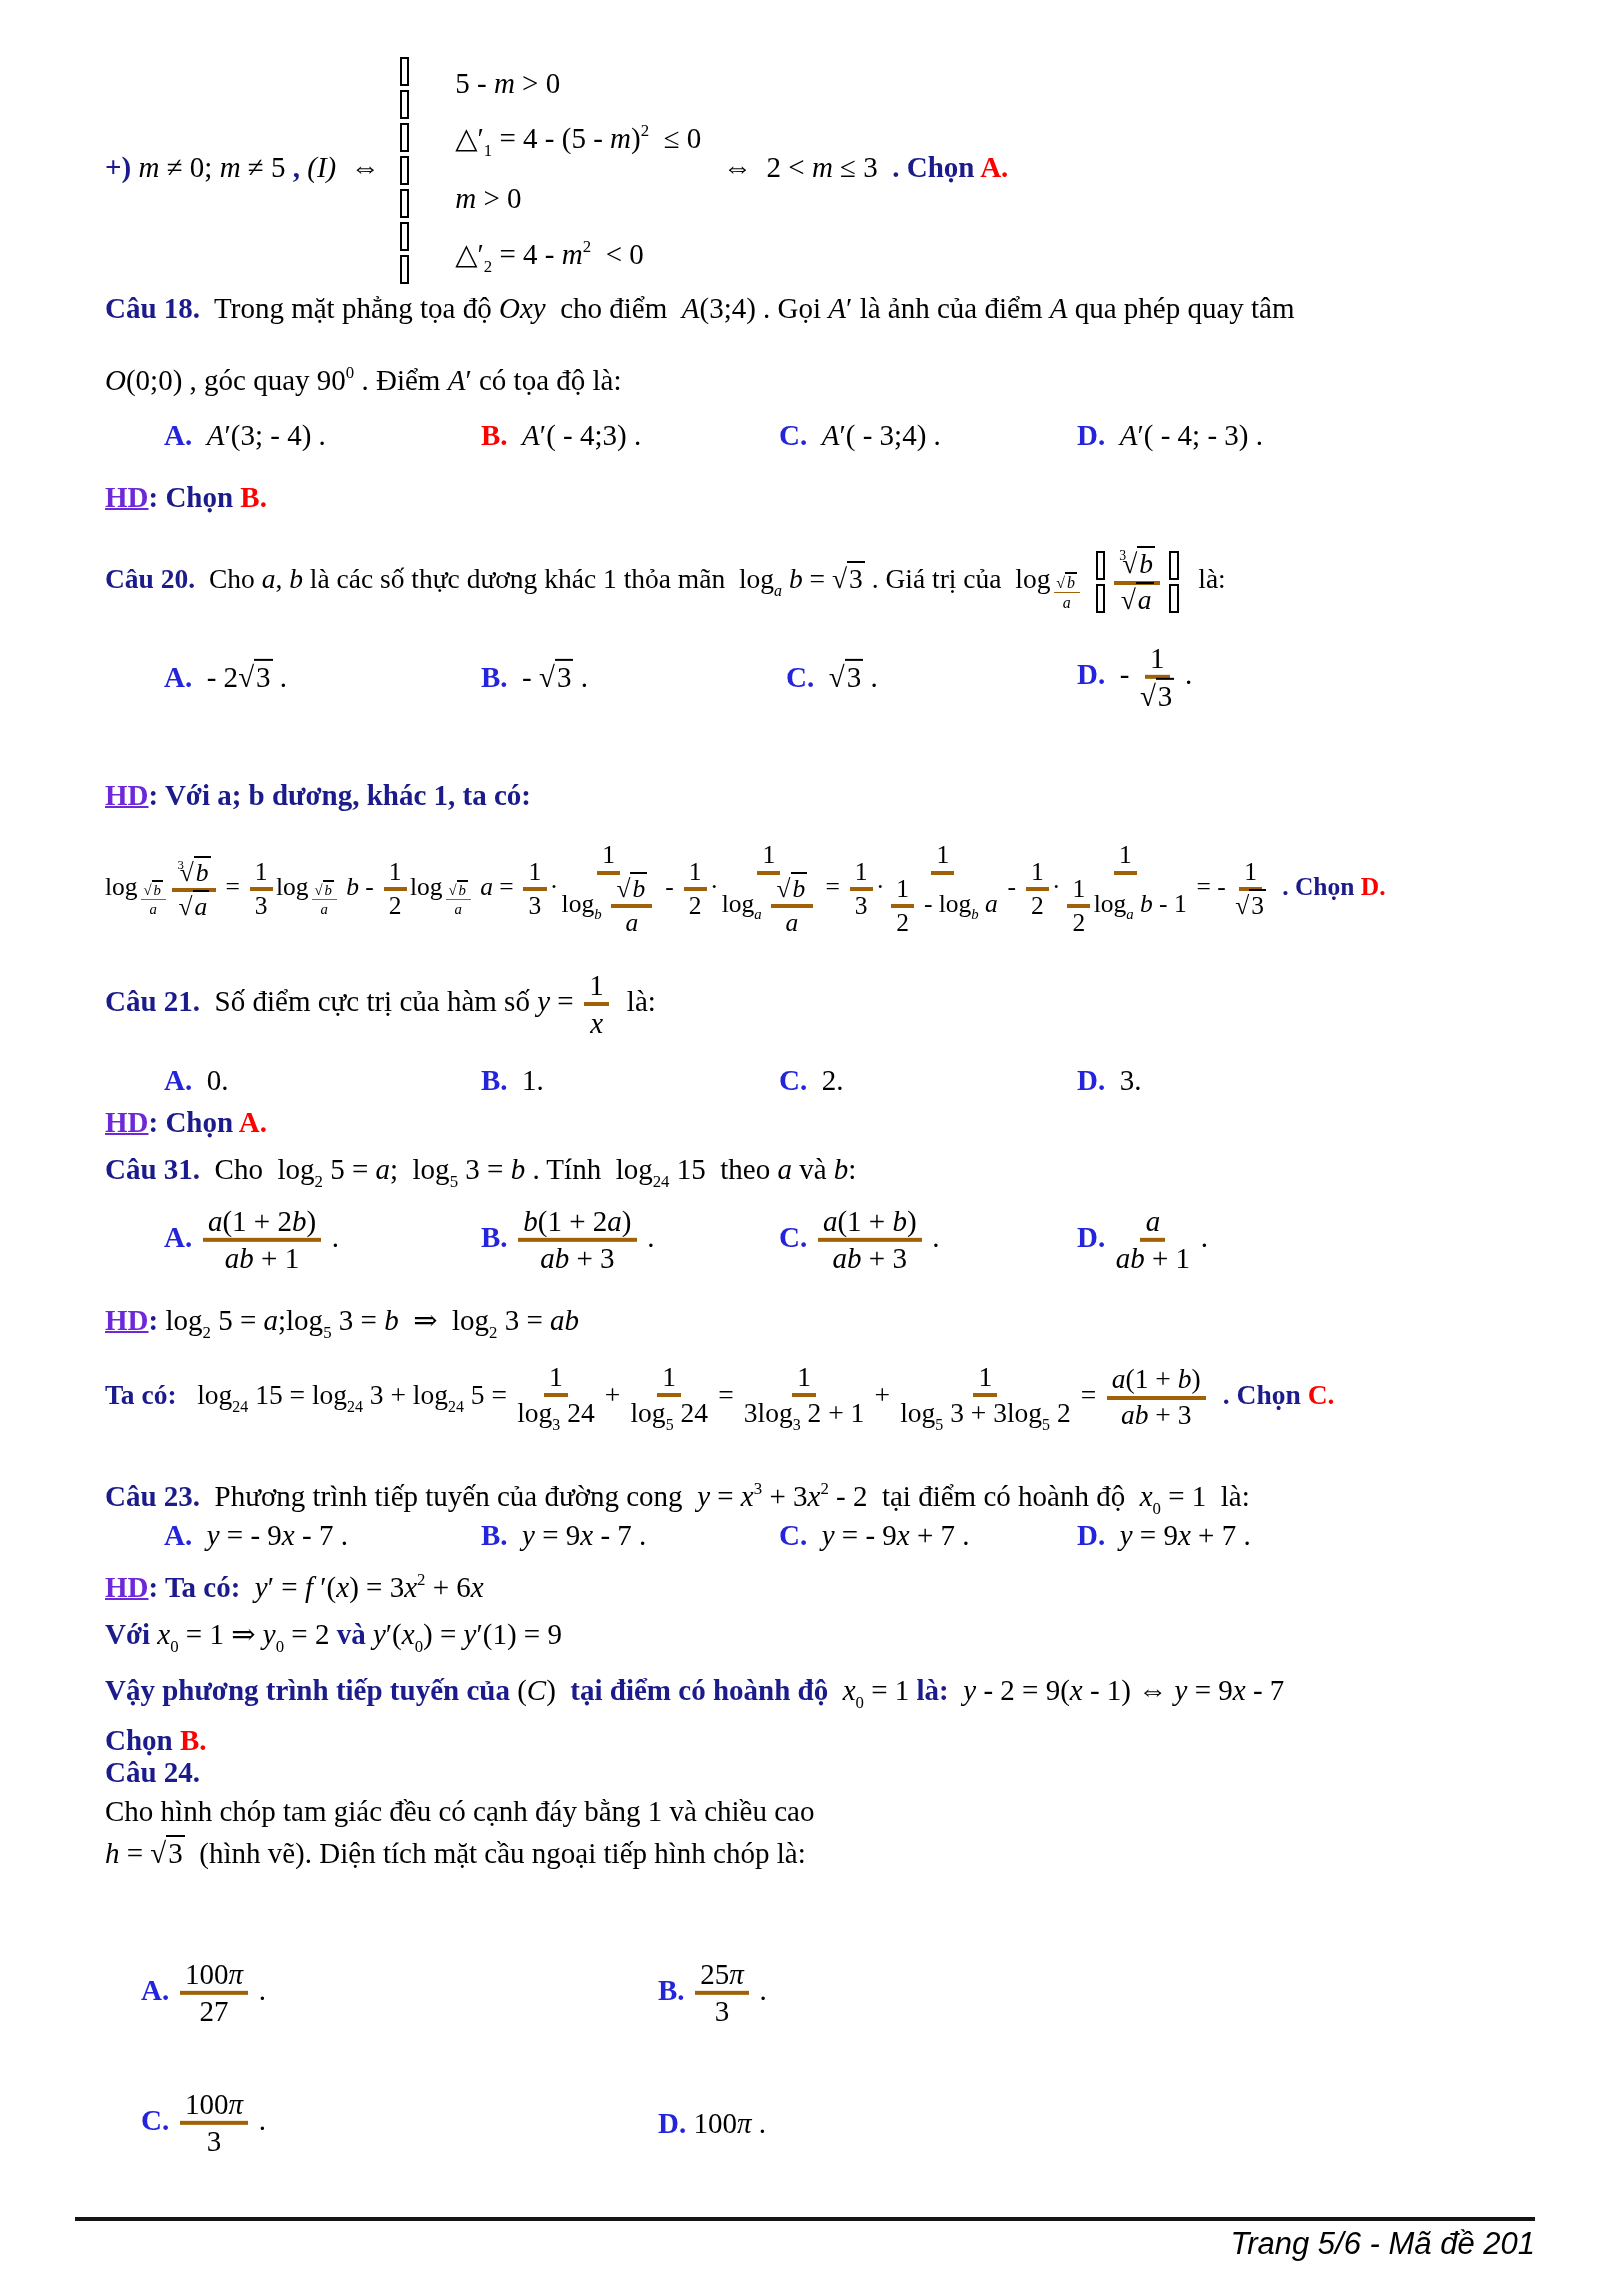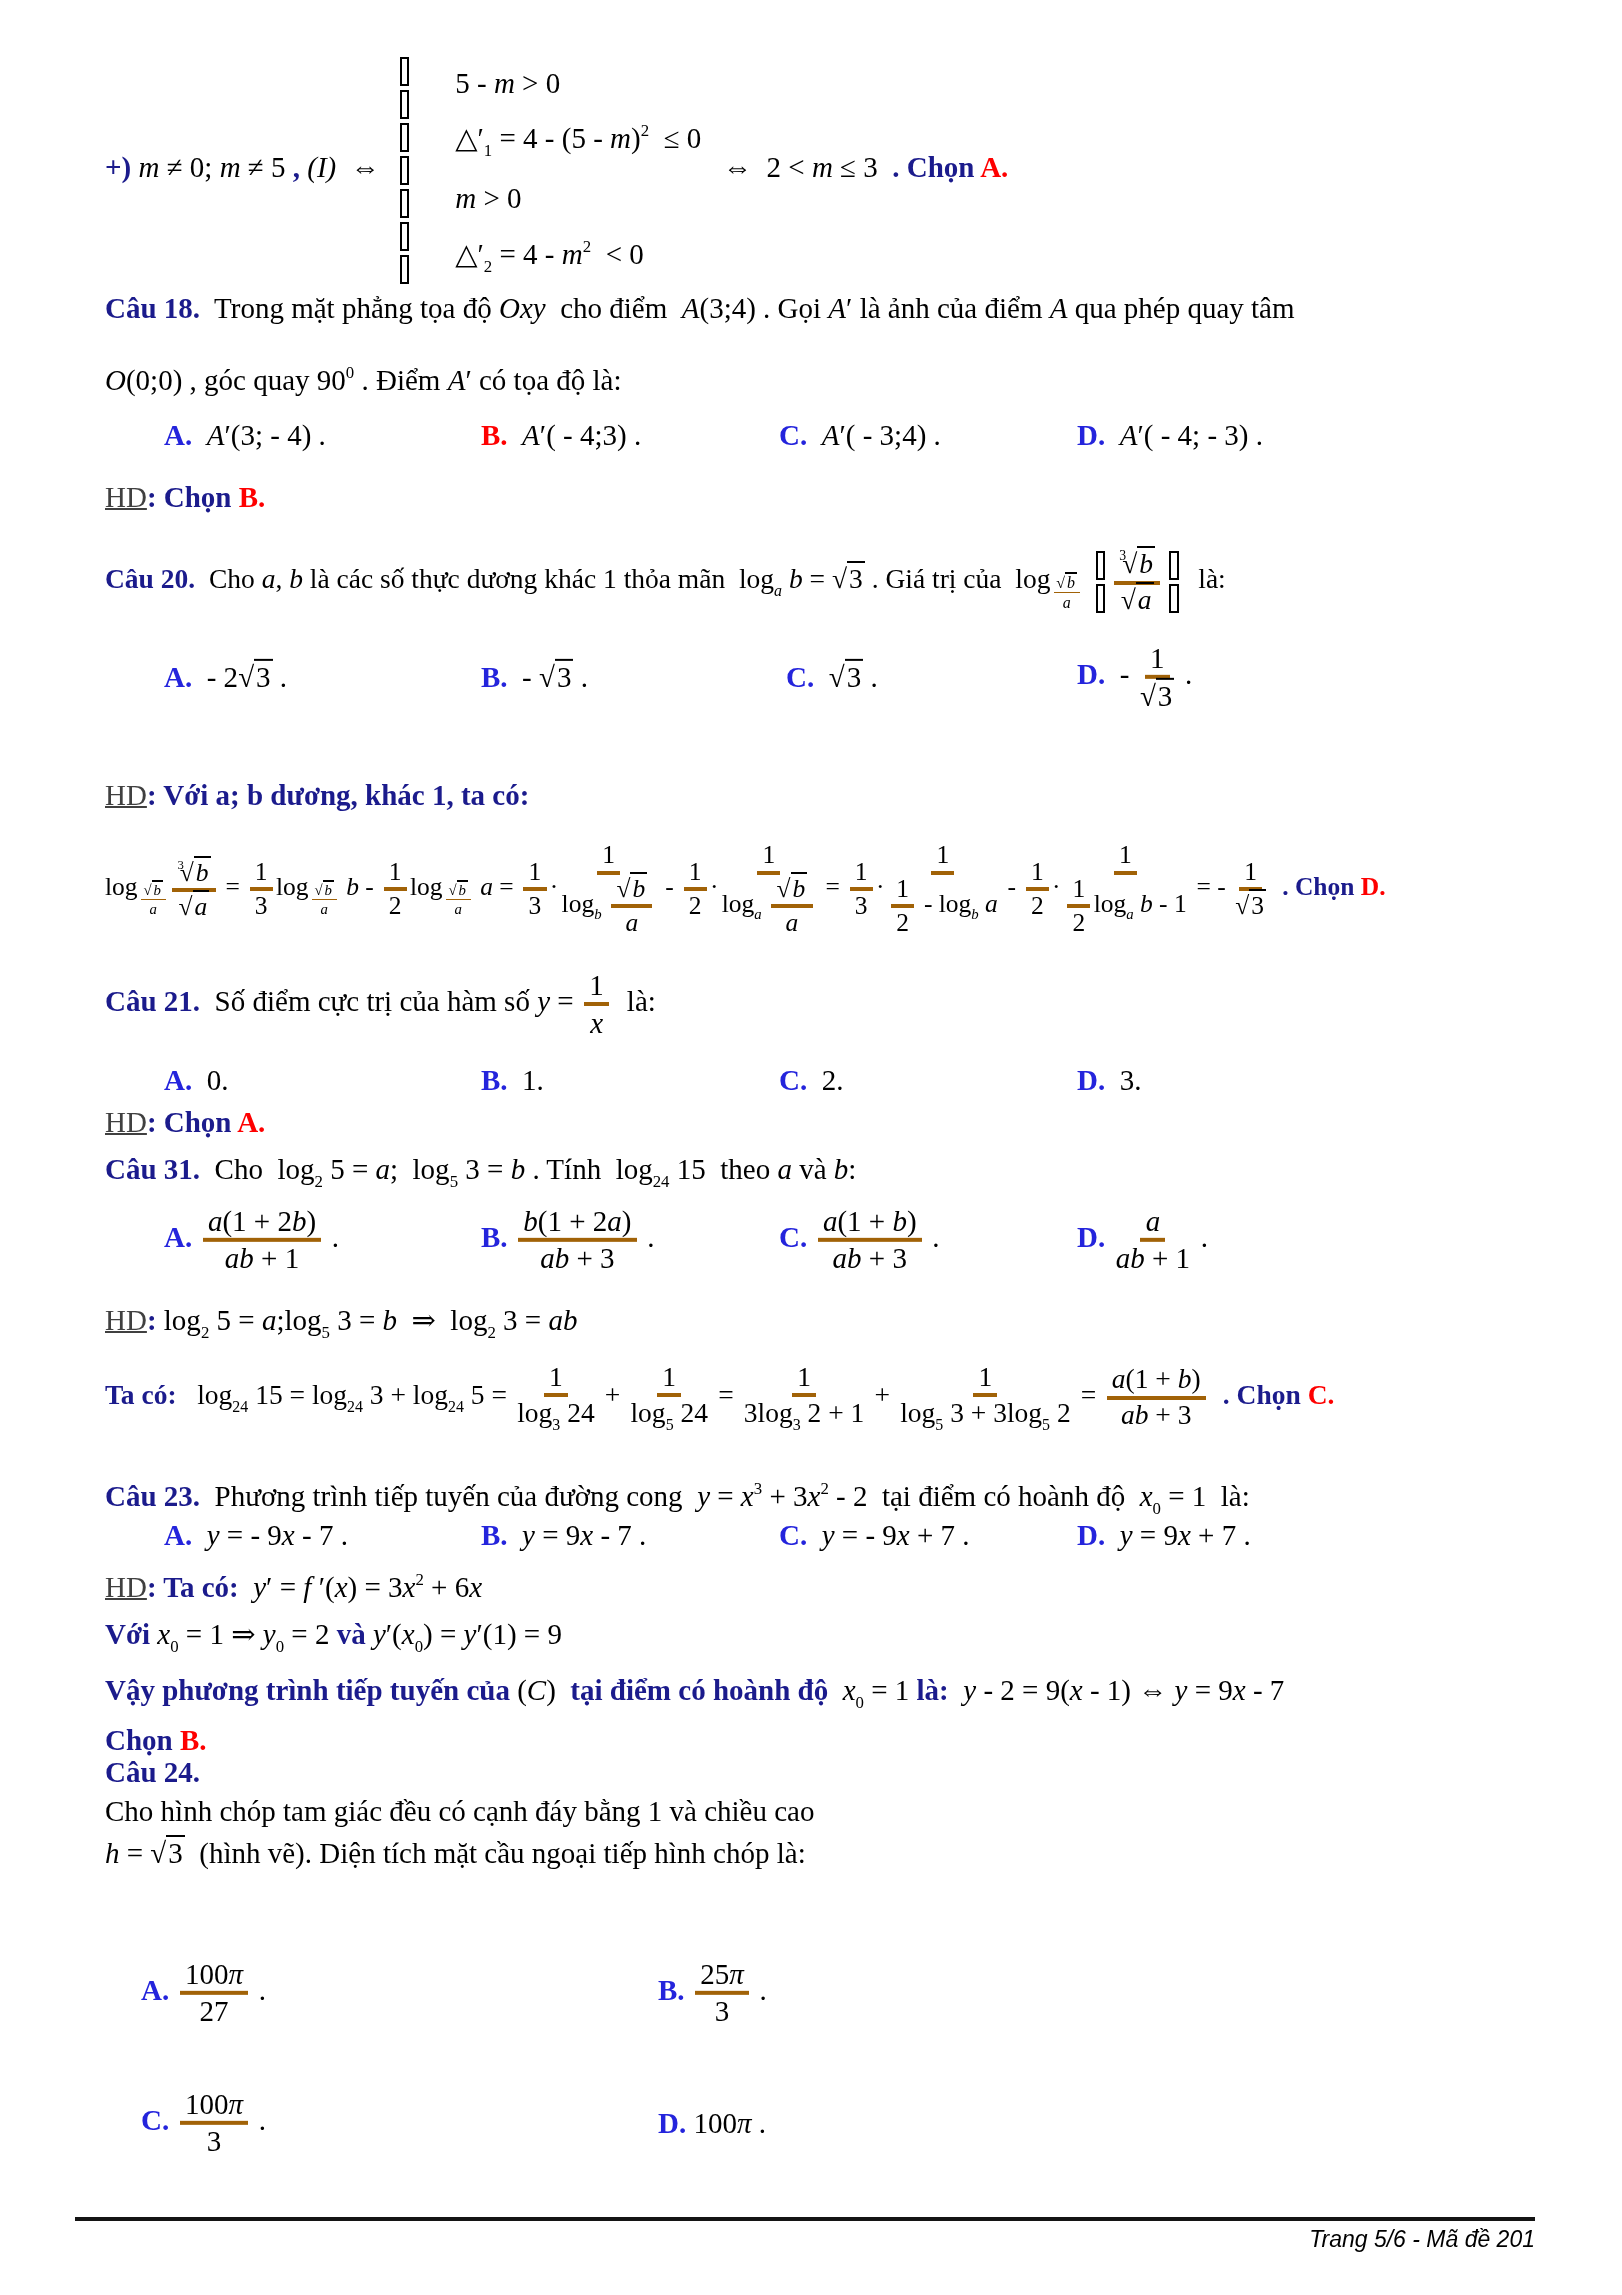--- a/index.html
+++ b/index.html
@@ -11,39 +11,39 @@
     font-size:29px;line-height:1.25;color:#000;
     overflow:hidden;
   }
   .line{position:absolute;left:105px;right:72px;display:flex;align-items:center;}
   .m{white-space:pre;}
   .opt{position:absolute;top:50%;transform:translateY(-50%);white-space:pre;}
   .it{font-style:italic;}
   .navy{color:#1b1b8c;font-weight:bold;}
   .red{color:#fe0000;font-weight:bold;}
   .blue{color:#2424dc;font-weight:bold;}
-  .hd{color:#404040;font-weight:normal;text-decoration:underline;text-decoration-thickness:2px;}
+  .hd{color:#6d28d9;font-weight:bold;text-decoration:underline;text-decoration-thickness:2px;}
   .msub{font-size:58%;vertical-align:-0.5em;line-height:1;}
   .msup{font-size:58%;vertical-align:0.7em;line-height:1;}
   .frac{display:inline-flex;flex-direction:column;align-items:center;vertical-align:middle;text-align:center;margin:0 3.3px;line-height:1.12;}
   .num{display:block;border-bottom:4px solid #a16207;padding:0 5.2px 0.7px;}
   .den{display:block;padding-top:0.7px;}
   .msub .num{border-bottom-width:1.3px;padding:0 2.6px 0.7px;}
   .sqrt{display:inline-block;white-space:nowrap;}
   .rad{border-top:2px solid #000;padding:0 2px;}
   .ridx{font-size:50%;vertical-align:0.95em;margin-right:-3.9px;}
   .boxcol{display:inline-flex;flex-direction:column;vertical-align:middle;margin:0 5.9px;gap:3.9px;}
   .mbox{width:9.2px;height:29px;border:2px solid #000;box-sizing:border-box;}
   .mcol{display:inline-flex;flex-direction:column;vertical-align:middle;gap:19.6px;align-items:flex-start;text-align:left;}
   .mrow{white-space:pre;margin-left:40px;}
   .footer-rule{position:absolute;left:75px;right:88px;top:2217px;border-top:4.6px solid #141414;}
   .footer-text{
     position:absolute;right:88px;top:2225px;
     font-family:"Liberation Sans","DejaVu Sans",sans-serif;
-    font-style:italic;font-size:23px;color:#000;
+    font-style:italic;font-size:31px;color:#000;
   }
 </style>
 </head>
 <body>
 
 <div class="line" style="top:46px;height:249px">
   <span class="m"><span class="navy">+) </span><span class="it">m</span> ≠ 0; <span class="it">m</span> ≠ 5<span class="navy"> , </span><span class="it">(I)</span>  ⇔  <span class="boxcol"><span class="mbox"></span><span class="mbox"></span><span class="mbox"></span><span class="mbox"></span><span class="mbox"></span><span class="mbox"></span><span class="mbox"></span></span><span class="mcol"><span class="mrow">5 - <span class="it">m</span> &gt; 0</span><span class="mrow">△′<span class="msub">1</span> = 4 - (5 - <span class="it">m</span>)<span class="msup">2</span>  ≤ 0</span><span class="mrow"><span class="it">m</span> &gt; 0</span><span class="mrow">△′<span class="msub">2</span> = 4 - <span class="it">m</span><span class="msup">2</span>  &lt; 0</span></span>   ⇔  2 &lt; <span class="it">m</span> ≤ 3<span class="navy">  . Chọn </span><span class="red">A.</span></span>
 </div>
 
 <div class="line" style="top:285px;height:46px">

